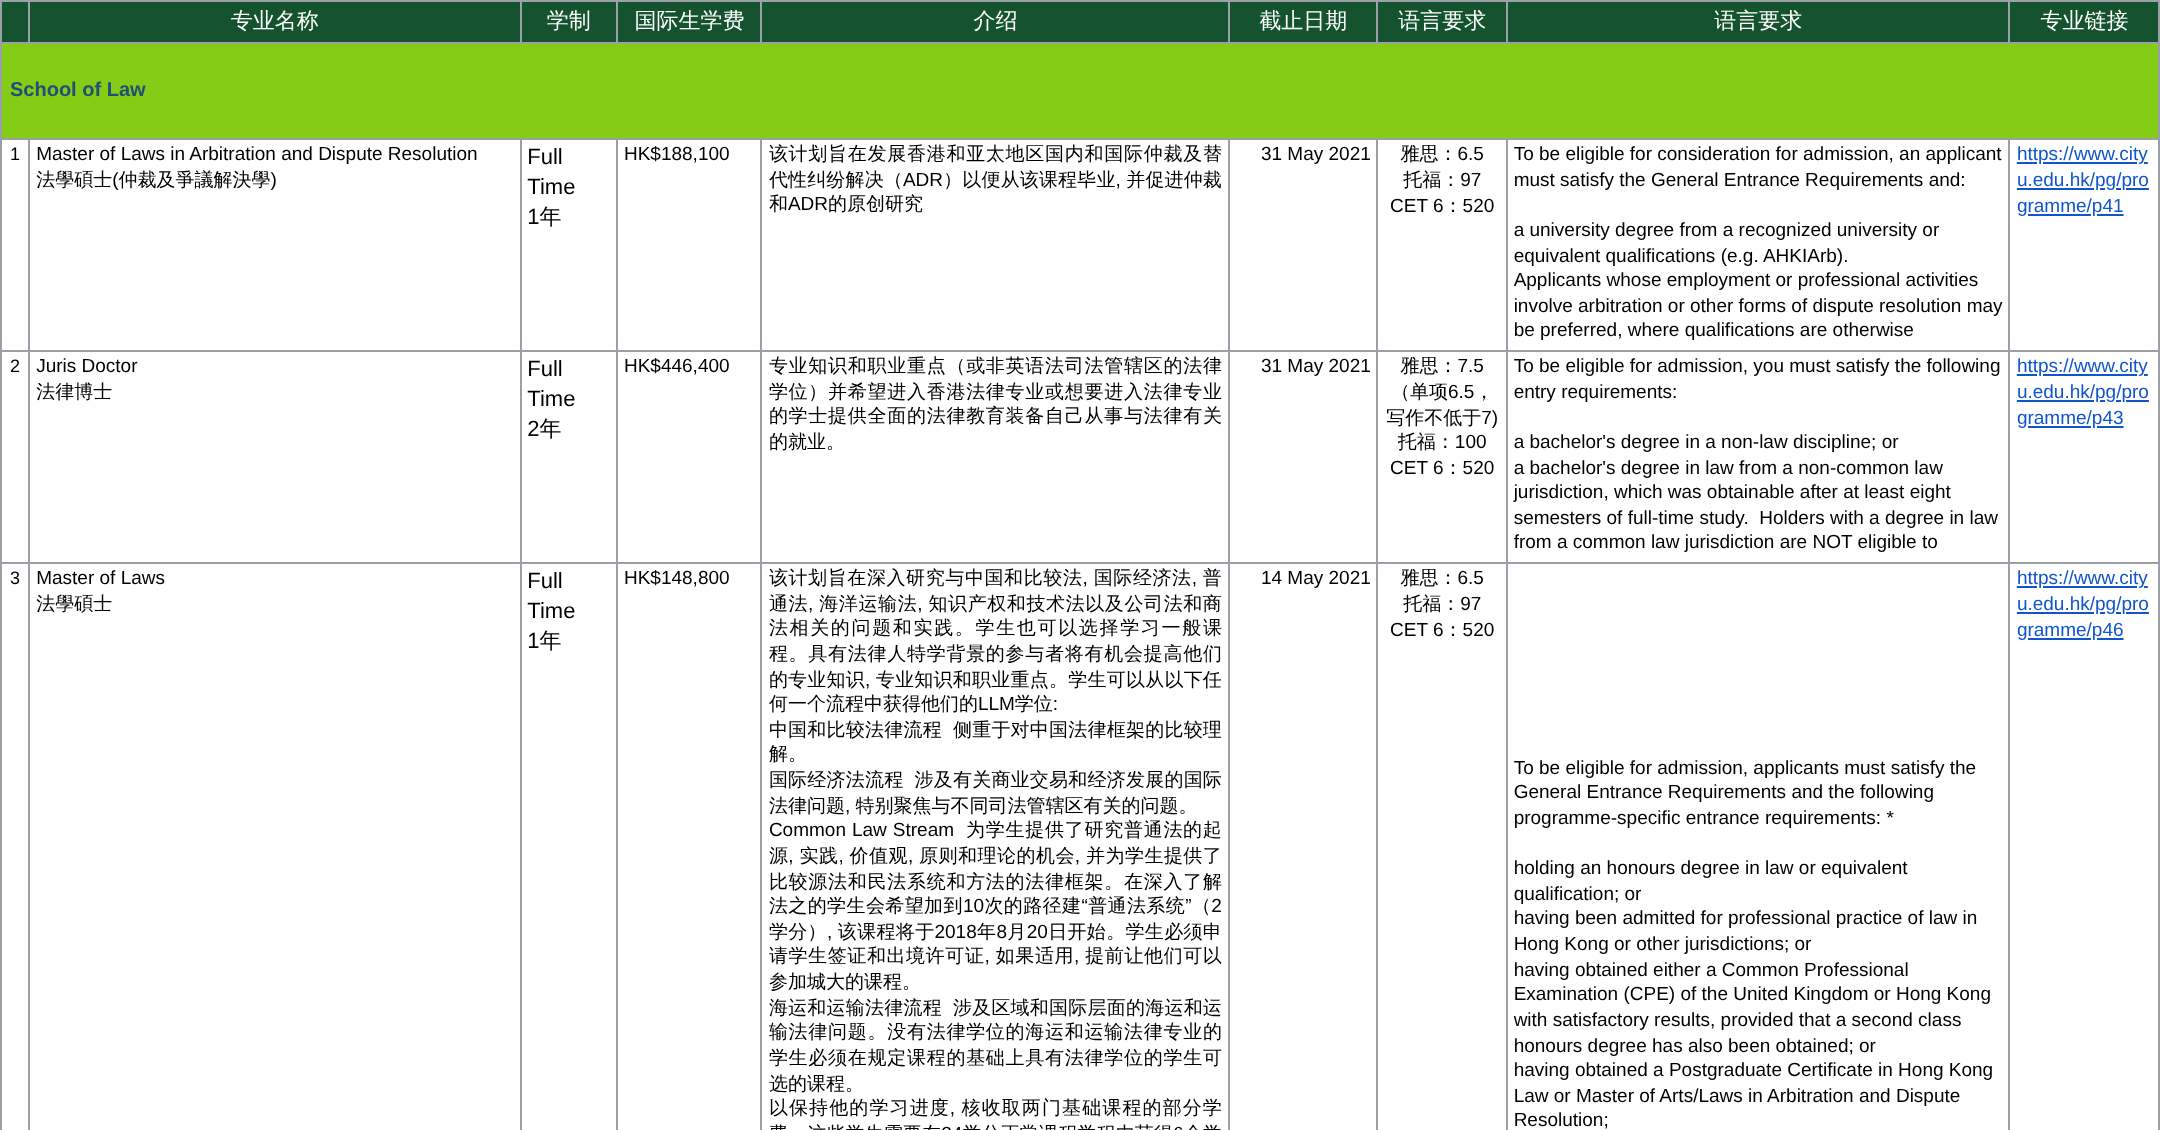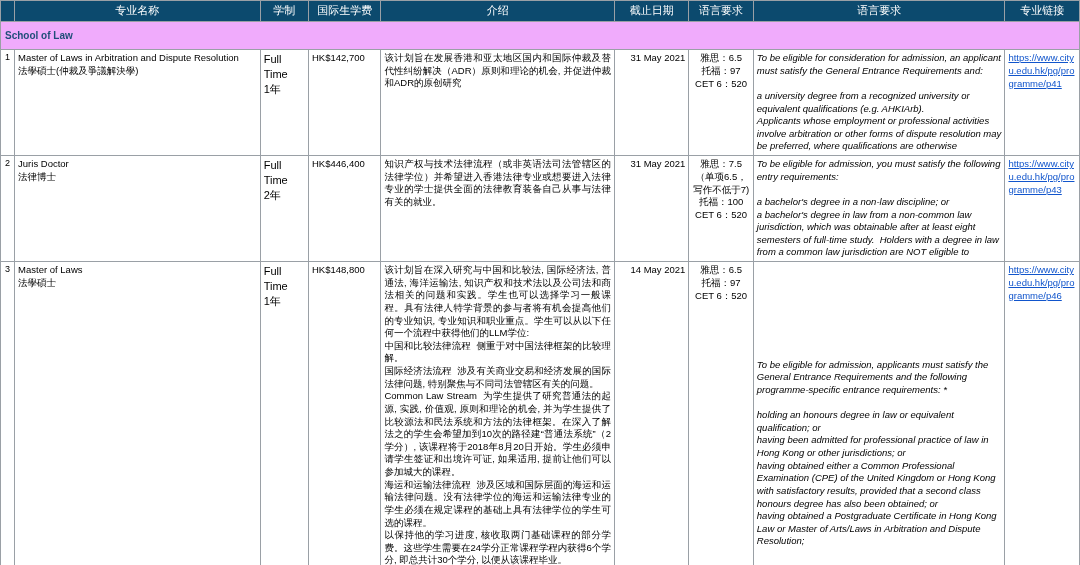--- a/index.html
+++ b/index.html
@@ -21,35 +21,35 @@
     table-layout: fixed;
   }
   table.sheet td, table.sheet th {
     border: 1px solid #9aa0a6;
     vertical-align: top;
     padding: 2px 3px;
     font-weight: normal;
     overflow: hidden;
   }
   thead th {
-    background: #0c4a6e;
+    background: #14532d;
     color: #ffffff;
     text-align: center;
     vertical-align: middle;
     font-size: 11px;
     font-weight: bold;
     height: 16px;
     padding: 1px 2px;
   }
   tr.section-row td {
-    background: #f0abfc;
+    background: #84cc16;
     color: #1f4e79;
     font-size: 10px;
     font-weight: bold;
-    padding: 7px 4px;
+    padding: 17px 4px;
     height: 13px;
     vertical-align: middle;
   }
   td.idx {
     text-align: center;
     vertical-align: middle;
     font-size: 9px;
     width: 12px;
   }
   td.name {
@@ -81,21 +81,20 @@
   }
   td.lang {
     font-size: 9.5px;
     line-height: 1.35;
     vertical-align: middle;
     text-align: center;
   }
   td.acad {
     font-size: 9.5px;
     line-height: 1.33;
-    font-style: italic;
   }
   td.acad.vcenter {
     vertical-align: middle;
   }
   td.link {
     font-size: 9.5px;
     line-height: 1.35;
     vertical-align: middle;
     word-break: break-all;
   }
@@ -148,41 +147,41 @@
     <tr class="section-row">
       <td colspan="9">School of Law</td>
     </tr>
 
     <tr>
       <td class="idx">1</td>
       <td class="name nowrap-pre">Master of Laws in Arbitration and Dispute Resolution
 法學碩士(仲裁及爭議解決學)</td>
       <td class="mode nowrap-pre">Full Time
 1年</td>
-      <td class="fee">HK$142,700</td>
-      <td class="intro nowrap-pre">该计划旨在发展香港和亚太地区国内和国际仲裁及替代性纠纷解决（ADR）原则和理论的机会, 并促进仲裁和ADR的原创研究</td>
+      <td class="fee">HK$188,100</td>
+      <td class="intro nowrap-pre">该计划旨在发展香港和亚太地区国内和国际仲裁及替代性纠纷解决（ADR）以便从该课程毕业, 并促进仲裁和ADR的原创研究</td>
       <td class="deadline">31 May 2021</td>
       <td class="lang nowrap-pre">雅思：6.5
 托福：97
 CET 6：520</td>
       <td class="acad nowrap-pre">To be eligible for consideration for admission, an applicant must satisfy the General Entrance Requirements and:
 
 a university degree from a recognized university or equivalent qualifications (e.g. AHKIArb).
 Applicants whose employment or professional activities involve arbitration or other forms of dispute resolution may be preferred, where qualifications are otherwise</td>
       <td class="link"><a href="#">https://www.cityu.edu.hk/pg/programme/p41</a></td>
     </tr>
 
     <tr>
       <td class="idx">2</td>
       <td class="name nowrap-pre">Juris Doctor
 法律博士</td>
       <td class="mode nowrap-pre">Full Time
 2年</td>
       <td class="fee">HK$446,400</td>
-      <td class="intro nowrap-pre">知识产权与技术法律流程（或非英语法司法管辖区的法律学位）并希望进入香港法律专业或想要进入法律专业的学士提供全面的法律教育装备自己从事与法律有关的就业。</td>
+      <td class="intro nowrap-pre">专业知识和职业重点（或非英语法司法管辖区的法律学位）并希望进入香港法律专业或想要进入法律专业的学士提供全面的法律教育装备自己从事与法律有关的就业。</td>
       <td class="deadline">31 May 2021</td>
       <td class="lang nowrap-pre">雅思：7.5（单项6.5，写作不低于7)
 托福：100
 CET 6：520</td>
       <td class="acad nowrap-pre">To be eligible for admission, you must satisfy the following entry requirements:
 
 a bachelor's degree in a non-law discipline; or
 a bachelor's degree in law from a non-common law jurisdiction, which was obtainable after at least eight semesters of full-time study.  Holders with a degree in law from a common law jurisdiction are NOT eligible to</td>
       <td class="link"><a href="#">https://www.cityu.edu.hk/pg/programme/p43</a></td>
     </tr>

